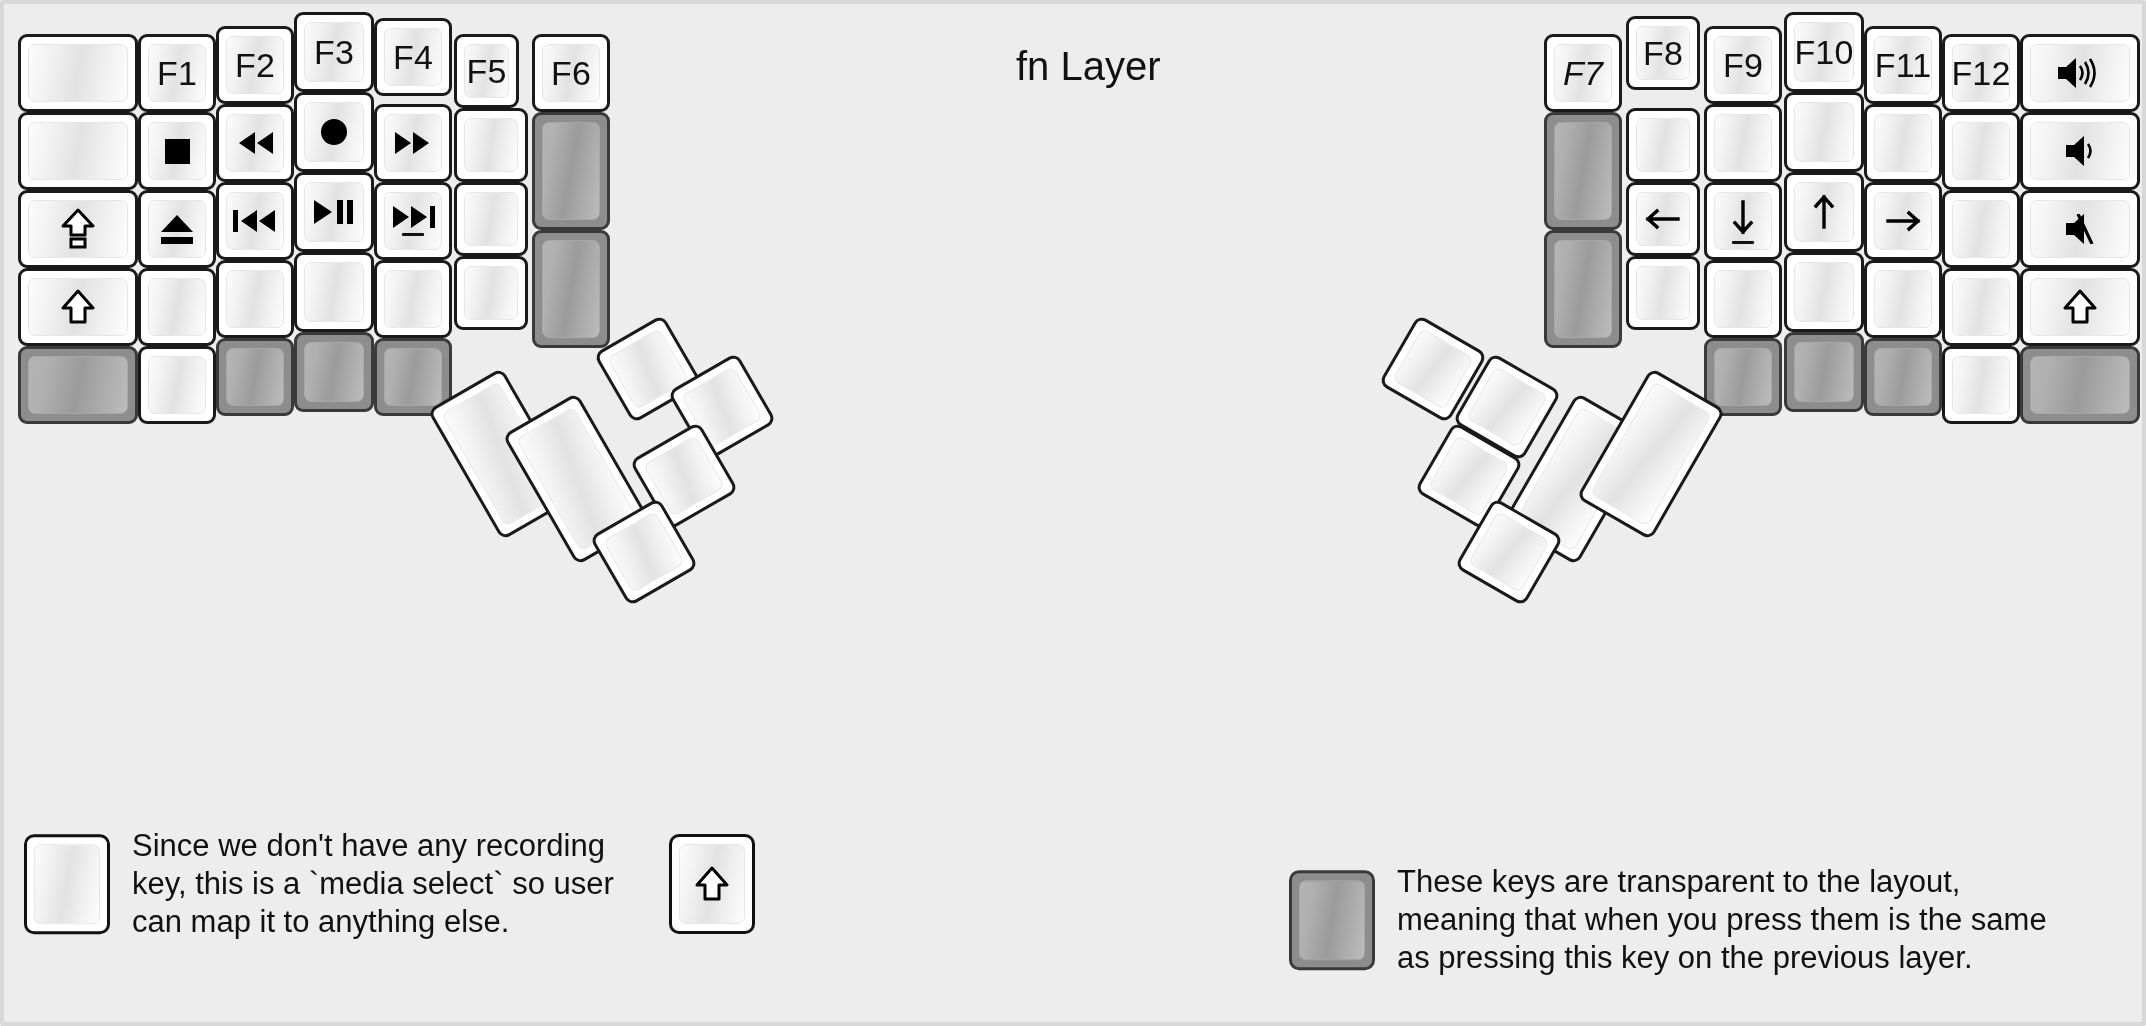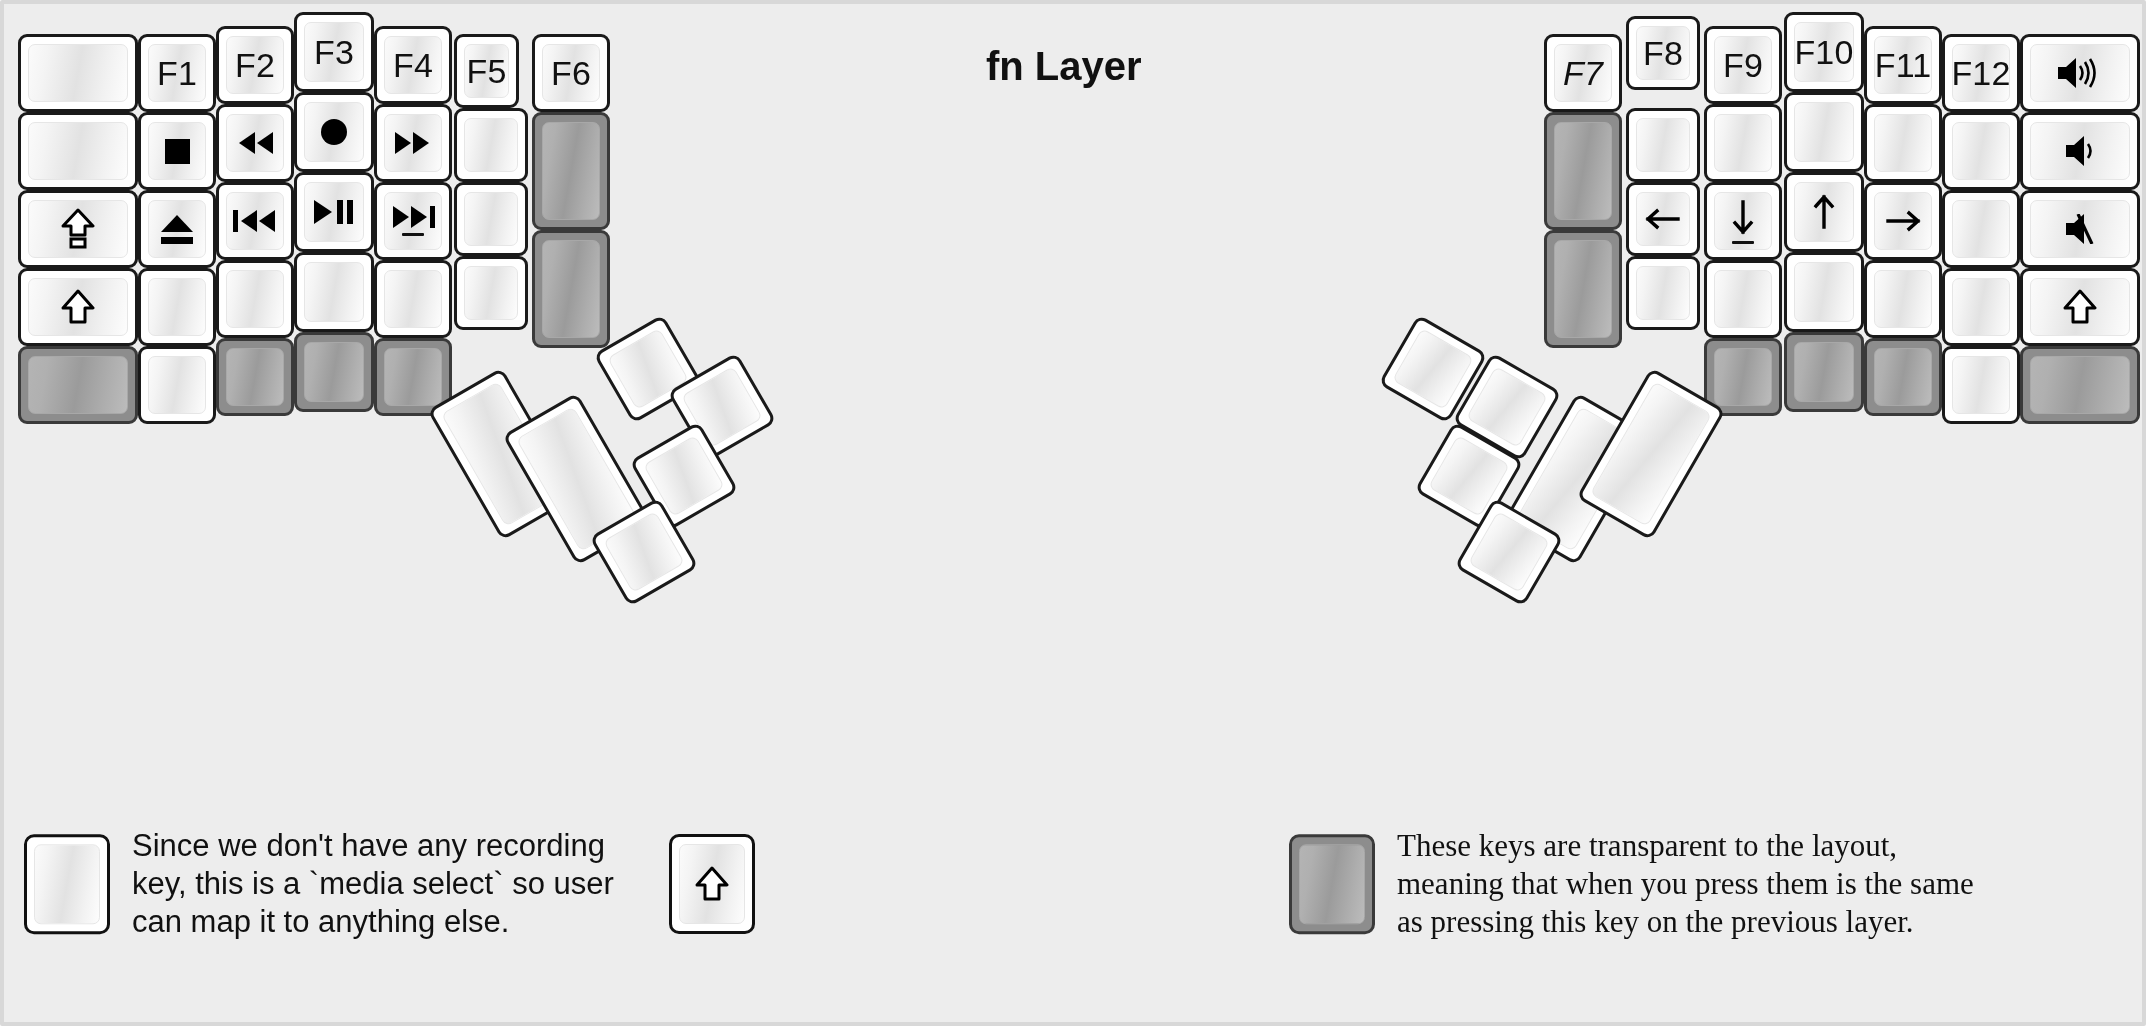--- a/index.html
+++ b/index.html
@@ -94,21 +94,21 @@
     margin-left:22px;
     font-size:31px;line-height:1.22;color:#111;
     white-space:pre-line;
   }
 </style>
 </head>
 <body>
 
 <div id="stage">
 
-  <div id="title" style="left:982px;top:40px;font-weight:bold;">fn Layer</div>
+  <div id="title" style="left:1012px;top:40px;">fn Layer</div>
 
   <div id="left-matrix">
       <div class="key" style="left: 14px; top: 30px; width: 120px; height: 78px;">
         <div class="cap">
           <span class="lbl"></span>
         </div>
       </div>
       <div class="key" style="left: 14px; top: 108px; width: 120px; height: 78px;">
         <div class="cap">
           <span class="lbl"></span>
@@ -232,21 +232,21 @@
       <div class="key" style="left: 290px; top: 248px; width: 80px; height: 80px;">
         <div class="cap">
           <span class="lbl"></span>
         </div>
       </div>
       <div class="key transparent" style="left: 290px; top: 328px; width: 80px; height: 80px;">
         <div class="cap">
           <span class="lbl"></span>
         </div>
       </div>
-      <div class="key" style="left: 370px; top: 22px; width: 78px; height: 78px; text-align: center;">
+      <div class="key" style="left: 370px; top: 14px; width: 78px; height: 78px; text-align: center;">
         <div class="cap">
           <span class="lbl">F4</span>
         </div>
       </div>
       <div class="key" style="left: 370px; top: 100px; width: 78px; height: 78px;">
         <div class="cap">
           <span class="lbl">
             <svg class="ico" width="40" height="22" viewBox="0 0 40 22" fill="#000">
               <polygon points="2,0 2,22 18,11"></polygon>
               <polygon points="20,0 20,22 36,11"></polygon>
@@ -591,21 +591,21 @@
         <div class="legend-key">
           <div class="cap">
             <span class="lbl">
               <svg class="ico" width="36" height="36" viewBox="0 0 36 36" fill="#000">
                 <path d="M18 2 L33 19 L25 19 L25 33 L11 33 L11 19 L3 19 Z" fill="#fff" stroke="#000" stroke-width="3" stroke-linejoin="round"></path>
               </svg>
             </span>
           </div>
         </div>
       </div>
-      <div class="legend-item" style="left: 1285px; top: 880px; transform: translateY(-50%); font-family: Liberation Serif, serif;">
+      <div class="legend-item" style="left: 1285px; top: 916px; transform: translateY(-50%);">
         <div class="legend-key transparent">
           <div class="cap">
             <span class="lbl"></span>
           </div>
         </div>
         <div class="legend-text">These keys are transparent to the layout,
 meaning that when you press them is the same
 as pressing this key on the previous layer.</div>
       </div>
     </div>

